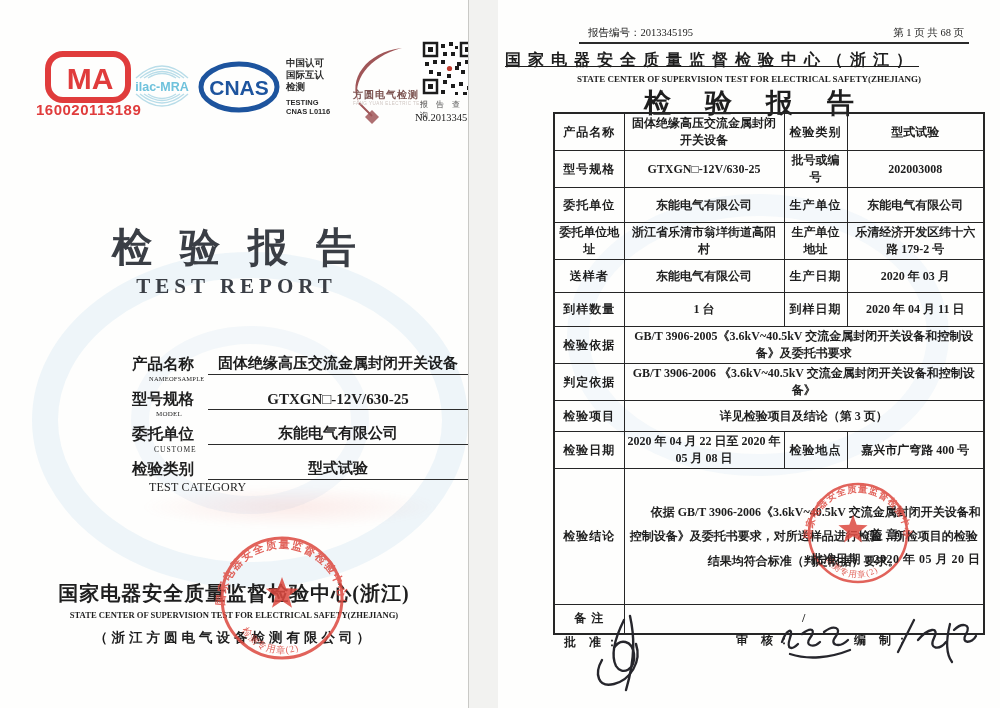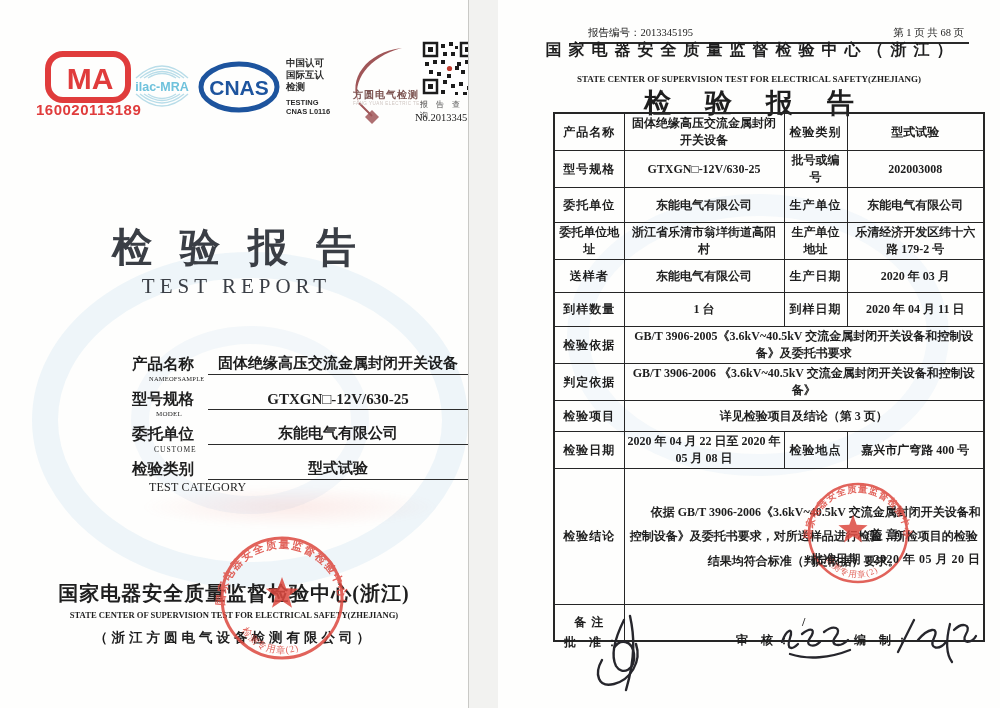--- a/index.html
+++ b/index.html
@@ -13,38 +13,38 @@
   .wm { position:absolute; pointer-events:none; }
   .cma-num { position:absolute; left:36px; top:101px; font-size:15px; font-weight:bold; color:#e03c3c; letter-spacing:.5px; font-family:"Liberation Sans",sans-serif; }
   .cnas-cap { position:absolute; left:286px; top:57px; font-size:9.5px; font-weight:bold; line-height:12px; color:#2b2b2b; }
   .cnas-sub { margin-top:5px; font-family:"Liberation Sans",sans-serif; font-size:7.5px; line-height:9px; }
   .fy-label { position:absolute; left:353px; top:88px; font-size:10px; font-weight:bold; color:#7d5552; letter-spacing:1px; }
   .fy-sub   { position:absolute; left:353px; top:101px; font-size:4.5px; color:#cfc5c0; letter-spacing:.5px; font-family:"Liberation Sans",sans-serif; }
   .qr-cap { position:absolute; left:420px; top:99px; font-size:8px; color:#4a4a4a; letter-spacing:3px; }
   .rep-no { position:absolute; left:415px; top:112px; font-size:10.5px; color:#222; }
   .side-stamp { position:absolute; left:477px; top:270px; width:22px; height:52px; border:2px solid rgba(214,62,52,.8); display:flex; align-items:center; justify-content:center; font-size:17px; color:rgba(214,62,52,.9); font-weight:bold; }
   .l-title    { position:absolute; top:220px; width:100%; text-align:center; font-size:40px; font-weight:bold; color:#3a3e45; letter-spacing:28px; text-indent:28px; }
-  .l-subtitle { position:absolute; top:274px; width:100%; text-align:center; font-size:21px; font-weight:normal; color:#3a3e45; letter-spacing:5px; text-indent:5px; }
+  .l-subtitle { position:absolute; top:274px; width:100%; text-align:center; font-size:21px; font-weight:bold; color:#3a3e45; letter-spacing:5px; text-indent:5px; }
   .fields { position:absolute; left:132px; top:354px; width:336px; }
   .f-row { display:flex; align-items:flex-end; margin-bottom:14px; }
   .f-lab-wrap { position:relative; width:76px; flex:none; }
   .f-lab { font-size:15.5px; font-weight:bold; white-space:nowrap; }
   .f-sub { position:absolute; top:100%; left:1px; font-size:6.5px; font-weight:normal; white-space:nowrap; letter-spacing:.2px;padding-left:16px; }
   .f-line { flex:1; border-bottom:1.6px solid #2c2c2c; text-align:center; font-size:15px; font-weight:bold; padding-bottom:1px; white-space:nowrap; }
   .l-footer { position:absolute; top:580px; width:100%; text-align:center; }
   .l-org-cn { font-size:20px; font-weight:bold; letter-spacing:1px; }
   .l-org-en { margin-top:3px; font-size:8.6px; font-weight:bold; }
   .l-company{ margin-top:9px; font-size:13.5px; font-weight:bold; letter-spacing:4px; }
   .bleed { position:absolute; left:140px; top:486px; width:300px; height:42px; background:radial-gradient(ellipse at center, rgba(235,120,110,.14), rgba(235,120,110,0) 70%); filter:blur(2px); }
 
   
   .hdr-l { position:absolute; left:90px; top:26px; font-size:10.5px; }
   .hdr-r { position:absolute; right:36px; top:26px; font-size:10.5px; }
   .hdr-line { position:absolute; left:81px; top:42px; width:390px; border-top:2px solid #2a2a2a; }
-  .r-org-cn { position:absolute; top:40px; width:100%; text-align:center; font-size:16px; font-weight:bold; letter-spacing:7px; text-indent:7px; }
+  .r-org-cn { position:absolute; top:50px; width:100%; text-align:left; font-size:16px; font-weight:bold; letter-spacing:7px; text-indent:7px;text-decoration:underline; }
   .r-org-en { position:absolute; top:74px; width:100%; text-align:center; font-size:9px; font-weight:bold; }
   .r-title  { position:absolute; top:85px; width:100%; text-align:center; font-size:27px; font-weight:bold; letter-spacing:34px; text-indent:34px; }
   table.rpt { position:absolute; left:55px; top:112px; width:430px; border-collapse:collapse; border:2px solid #262626; table-layout:fixed; }
   table.rpt td { border:1.5px solid #262626; font-size:12px; font-weight:bold; text-align:center; vertical-align:middle; padding:1px 2px; overflow:hidden; }
   td.lab { letter-spacing:1px; }
   td.tight  { font-size:10.5px; letter-spacing:0; }
   td.tighter{ font-size:10px; letter-spacing:0; }
   td.mid { font-size:11.5px; }
   td.concl-cell { vertical-align:top; text-align:left; padding:6px 10px 0 12px; }
   .concl-p { font-size:12px; line-height:2.05; text-indent:2em; font-weight:bold; }
@@ -258,21 +258,21 @@
       <td class="tight">2020 年 04 月 22 日至 2020 年 05 月 08 日</td>
       <td class="lab">检验地点</td>
       <td class="mid">嘉兴市广穹路 400 号</td>
     </tr>
     <tr style="height:136px">
       <td class="lab">检验结论</td>
       <td colspan="3" class="concl-cell">
         <p class="concl-p">依据 GB/T 3906-2006《3.6kV~40.5kV 交流金属封闭开关设备和控制设备》及委托书要求，对所送样品进行检验，所检项目的检验结果均符合标准（判定依据）要求。</p>
       </td>
     </tr>
-    <tr style="height:36px">
+    <tr style="height:29px">
       <td class="lab">备 注</td>
       <td colspan="3" class="remark">/</td>
     </tr>
   </tbody>
     </table>
 
   <svg class="seal-svg" style="left:305px;top:478px;" width="110" height="110">
     <defs>
       <path id="rsr" d="M 8,61 A 47,47 0 1 1 102,61"></path>
       <path id="rsb" d="M 23,81 A 37,37 0 0 0 87,81"></path>

